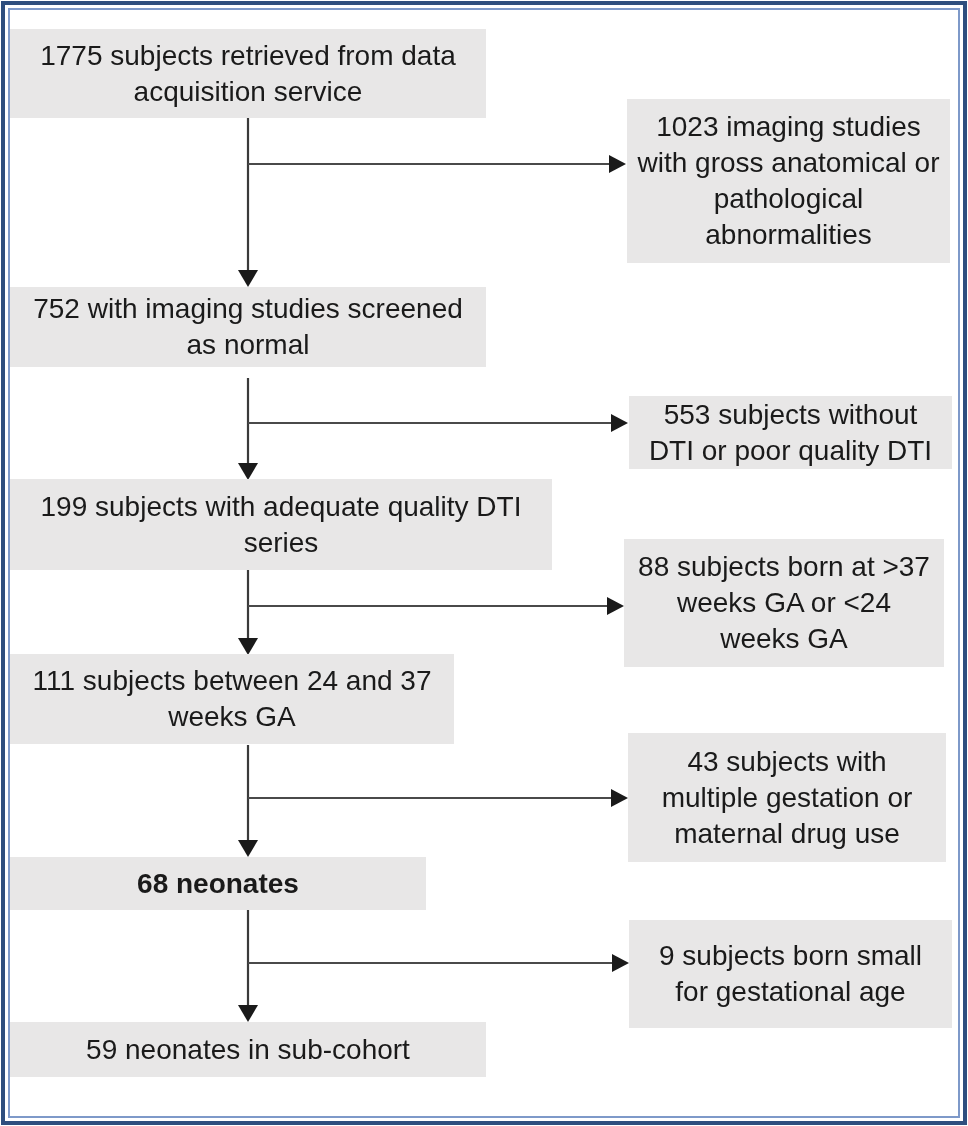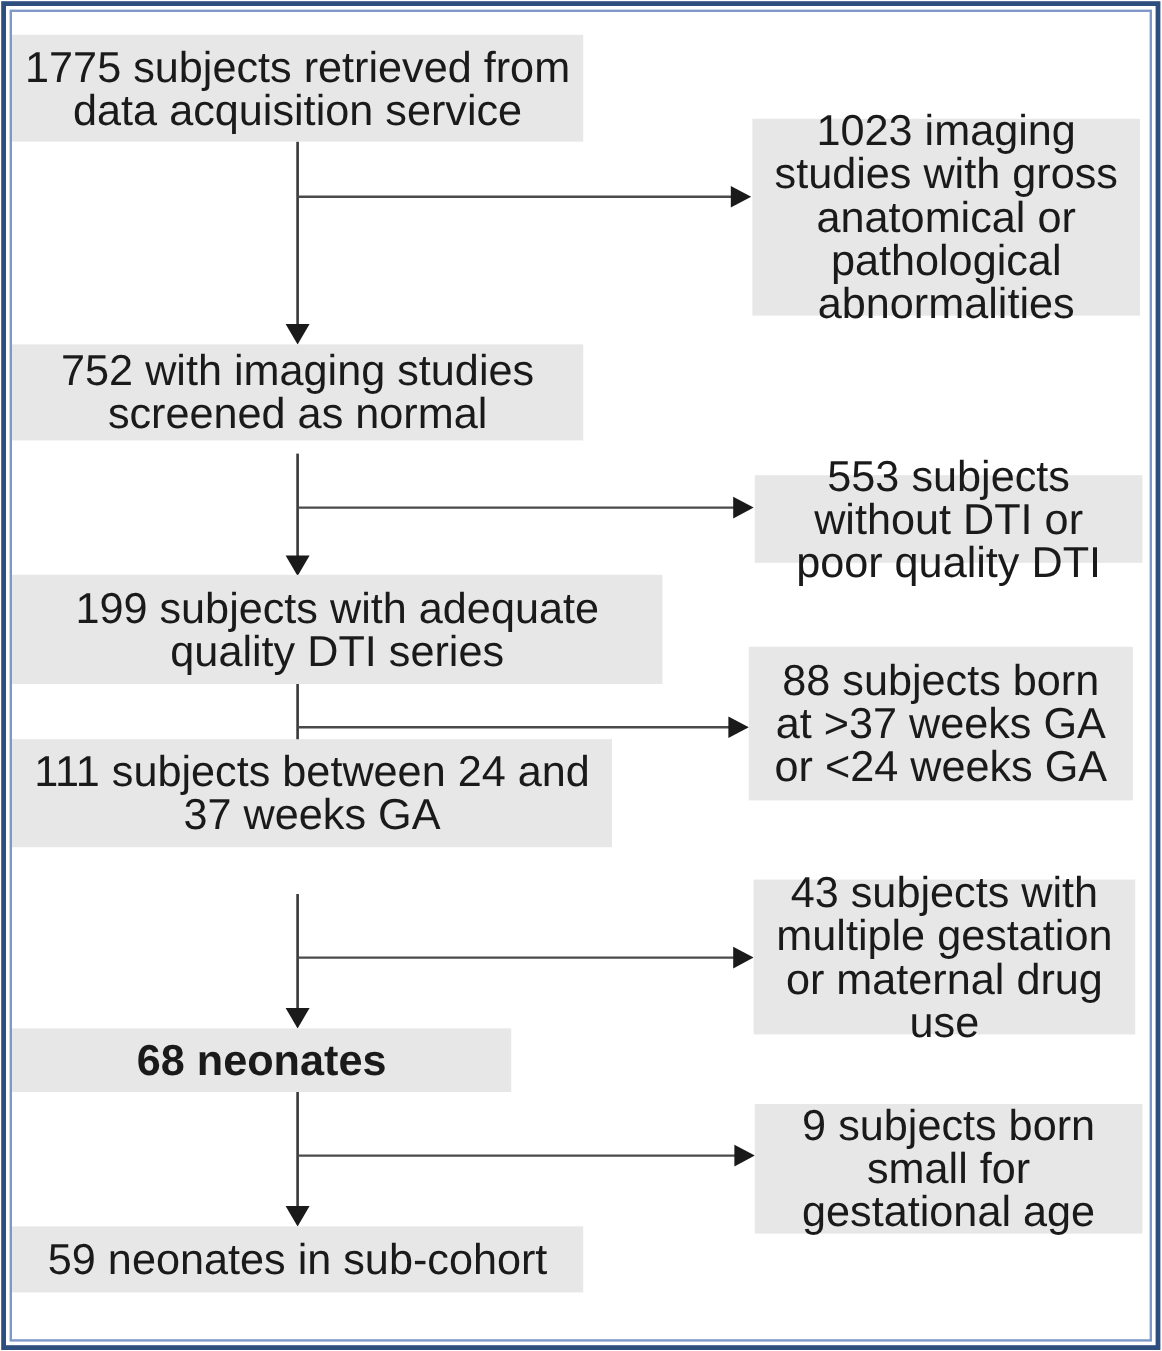--- a/index.html
+++ b/index.html
@@ -35,21 +35,21 @@
     top: 0;
   }
   .box {
     position: absolute;
     background: var(--box_fill, #E8E7E7);
     color: #1a1a1a;
     display: flex;
     align-items: center;
     justify-content: center;
     text-align: center;
-    font-size: 36px;
+    font-size: 28px;
     line-height: 36px;
     box-sizing: border-box;
     padding: 4px 10px;
   }
 </style>
 </head>
 <body>
 
 <div class="canvas">
 
@@ -103,21 +103,21 @@
   </div>
 
   <div class="box" style="left:10px; top:287px; width:476px; height:80px;">
     <span>752 with imaging studies screened as normal</span>
   </div>
 
   <div class="box" style="left:10px; top:479px; width:542px; height:91px;">
     <span>199 subjects with adequate quality DTI series</span>
   </div>
 
-  <div class="box" style="left:10px; top:616px; width:500px; height:90px;">
+  <div class="box" style="left:10px; top:654px; width:444px; height:90px;">
     <span>111 subjects between 24 and 37 weeks GA</span>
   </div>
 
   <div class="box" style="left:10px; top:857px; width:416px; height:53px;font-weight:bold;">
     <span>68 neonates</span>
   </div>
 
   <div class="box" style="left:10px; top:1022px; width:476px; height:55px;">
     <span>59 neonates in sub-cohort</span>
   </div>

